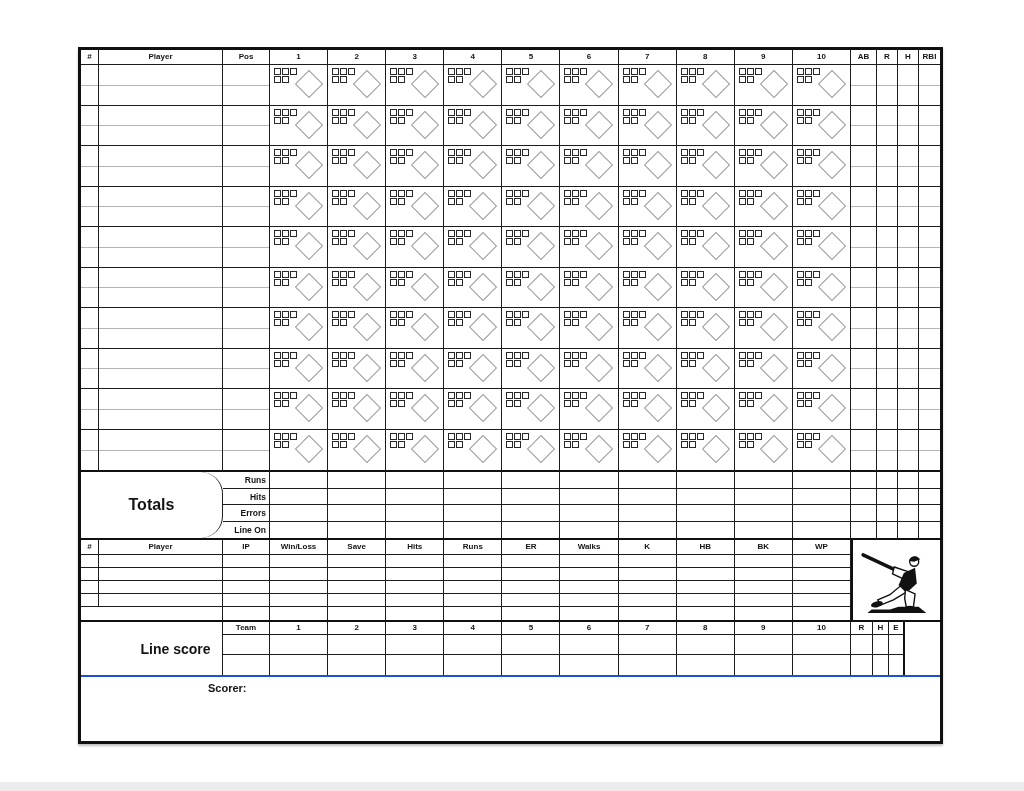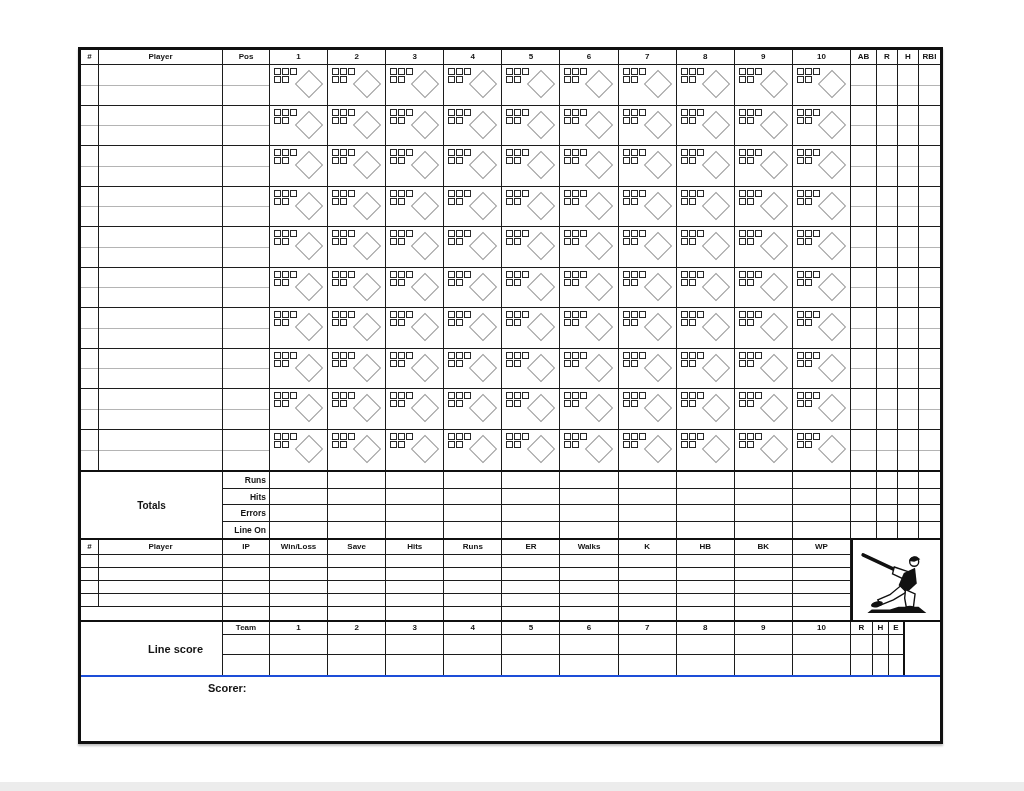--- a/index.html
+++ b/index.html
@@ -29,29 +29,29 @@
   .nr{border-right:none !important;}
   .nb{border-bottom:none !important;}
   .split::after{content:"";position:absolute;left:0;right:0;top:50%;border-top:1px solid #b4b4b4;}
   
   .boxrow{position:absolute;left:4px;height:7px;line-height:0;}
   .bs{top:3px;} .ss{top:11px;}
   .sq{display:inline-block;width:5px;height:5px;border:1px solid #282828;margin-right:1px;background:#fff;}
   .dia{position:absolute;width:18px;height:18px;border:1px solid #9a9a9a;transform:rotate(45deg);left:29px;top:9px;background:#fff;}
   
   .totcell{grid-row:1/span 4;grid-column:1;border-right:1px solid #1c1c1c;display:flex;align-items:center;justify-content:center;
-           font-size:10px;font-weight:bold;}
+           font-size:16px;font-weight:bold;border-radius:22px;}
   .tlab{font-size:8.5px;font-weight:bold;text-align:right;line-height:16px;padding-right:3px;
         border-right:1px solid #1c1c1c;border-bottom:1px solid #1c1c1c;}
   
   .batterbox{grid-column:14;grid-row:1/span 6;border-left:2px solid #101010;display:flex;align-items:center;justify-content:center;}
   .batterbox svg{display:block;}
   
   .lslabel{grid-column:1;grid-row:1/span 3;border-right:1px solid #1c1c1c;display:flex;align-items:center;justify-content:center;
-           font-size:11px;font-weight:bold;margin-left:48px;}
+           font-size:14px;font-weight:bold;margin-left:48px;}
   .lgap{grid-column:16;grid-row:1/span 3;border:none;}
   .er{border-right-width:2px;border-right-color:#101010;}
   .lh{line-height:12px;}
   
   .scorer{flex:1;border-top:2px solid #1d4ed8;position:relative;padding-left:12px;}
   .scorer .biglab{left:127px;}
 </style>
 </head>
 <body>
 

